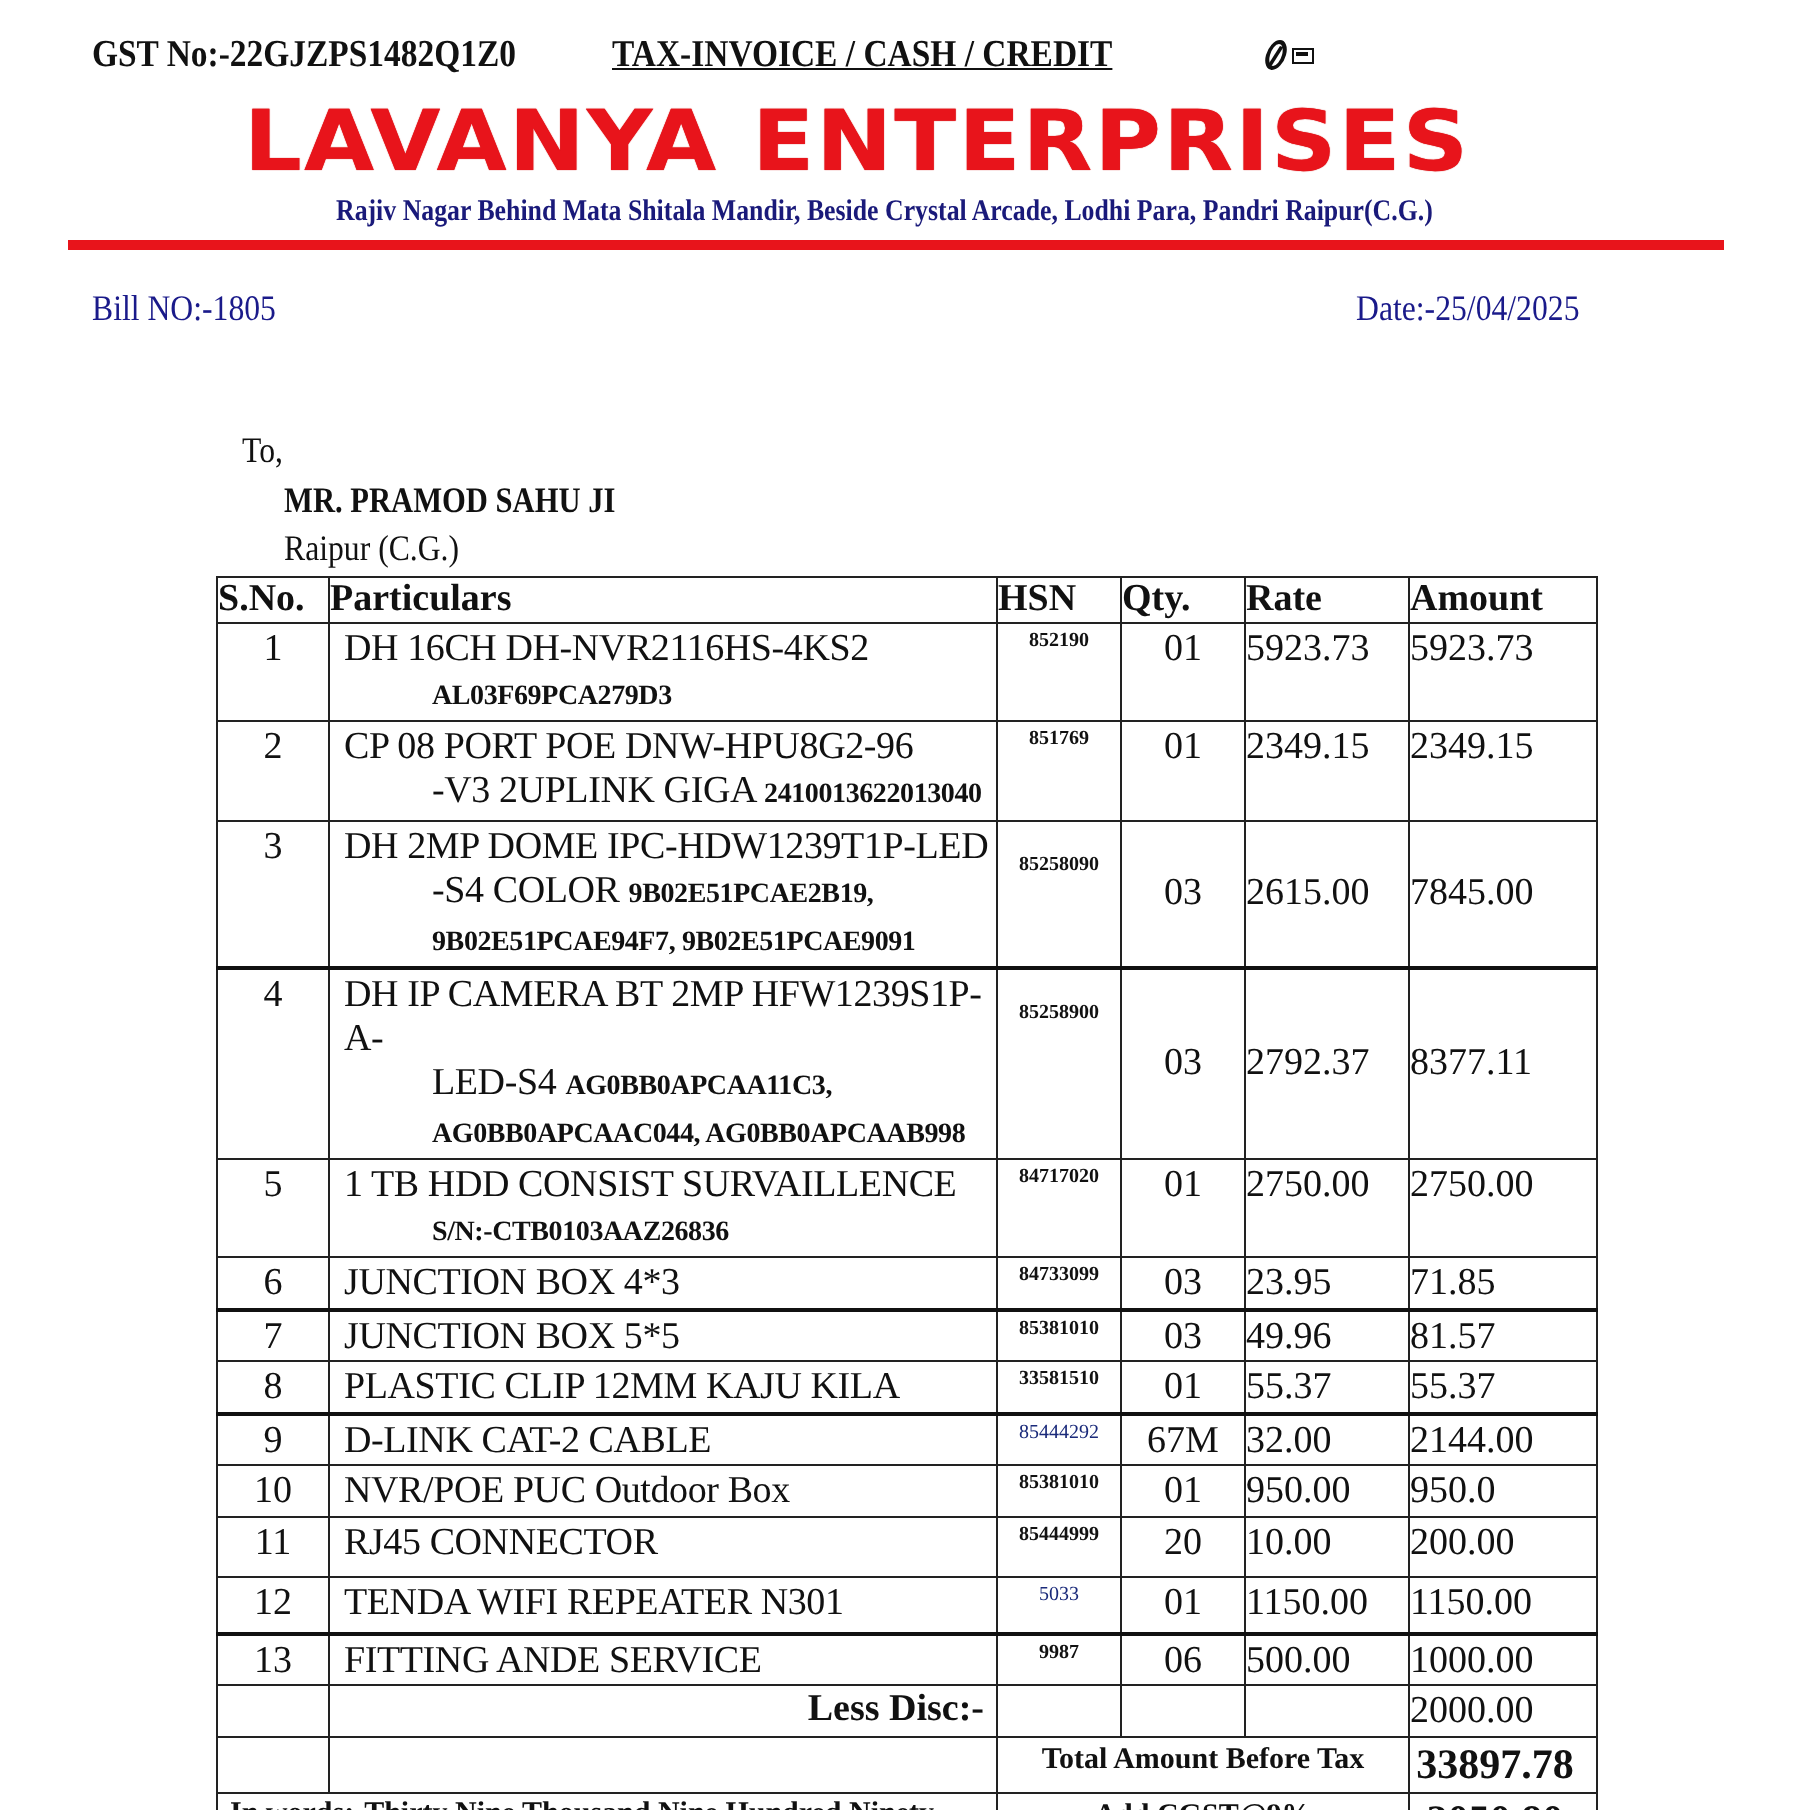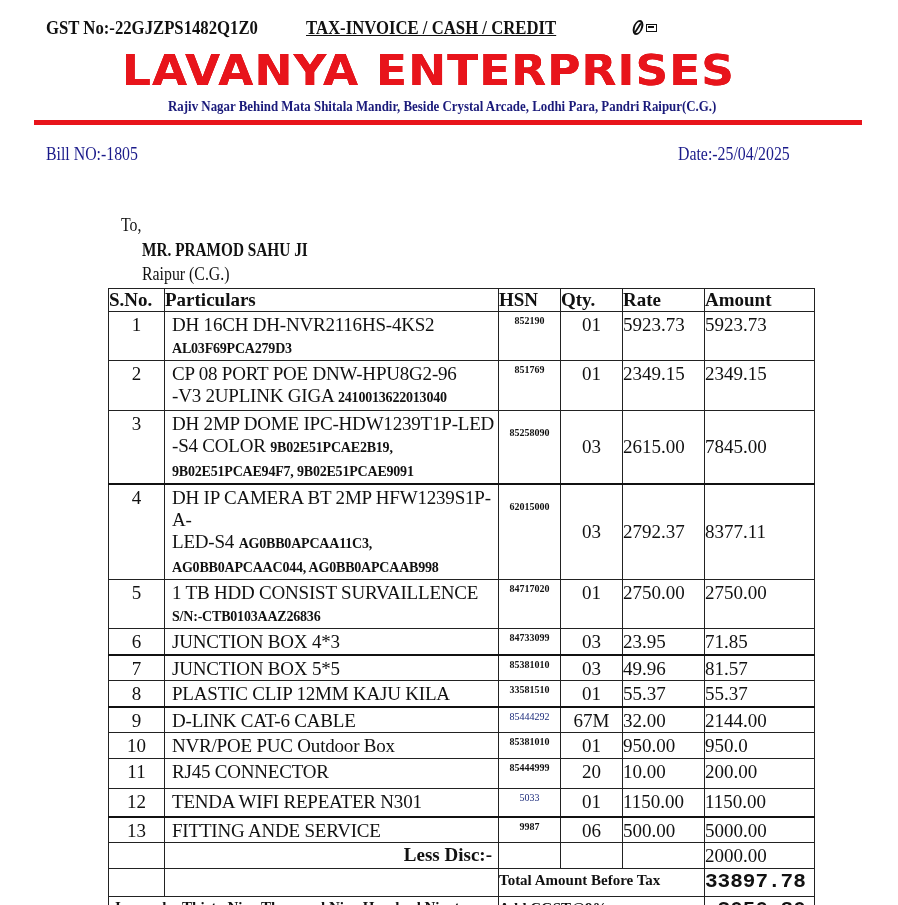--- a/index.html
+++ b/index.html
@@ -23,30 +23,30 @@
   .custname { position: absolute; top: 240px; left: 142px; font-size: 18px; font-weight: bold; transform: scaleX(0.85); transform-origin: left; white-space: nowrap; }
   .custcity { position: absolute; top: 264px; left: 142px; font-size: 18px; transform: scaleX(0.88); transform-origin: left; white-space: nowrap; }
 
   table.items { position: absolute; top: 288px; left: 108px; border-collapse: collapse; table-layout: fixed; }
   table.items td, table.items th { border: 1.3px solid #222; padding: 0; vertical-align: top; }
   table.items th { font-weight: bold; font-size: 19px; height: 22px; line-height: 22px; text-align: left; }
   .c-sno { width: 56px; } .c-part { width: 334px; } .c-hsn { width: 62px; } .c-qty { width: 62px; } .c-rate { width: 82px; } .c-amt { width: 94px; }
   .sno { text-align: center; font-size: 19px; line-height: 22px; padding-top: 2px !important; }
   .part { font-size: 19px; line-height: 22px; padding-left: 7px !important; padding-top: 2px !important; letter-spacing: -0.2px; }
   .part .serial { font-weight: bold; font-size: 14px; }
-  .part .line2 { display: block; }
+  .part .line2 { display: block; margin-left: 44px; }
   .hsn { font-size: 10px; font-weight: bold; text-align: center; padding-top: 3px !important; }
   .hsn.blue { color: #1a2a7a; font-weight: normal; }
   .qty, .rate, .amt { font-size: 19px; line-height: 22px; padding-top: 2px !important; }
   .qty { text-align: center; }
   .rate, .amt { text-align: left; padding-right: 8px !important; }
   .mid { vertical-align: middle !important; padding-top: 0 !important; }
   .disc-label { text-align: right; font-weight: bold; font-size: 19px; padding-right: 6px !important; line-height: 24px; margin-top: 44px; }
-  .total-label { font-weight: bold; font-size: 15px; line-height: 22px; }
-  .total-val { text-align: right; font-weight: bold; font-size: 21px; padding-right: 8px !important; line-height: 26px; font-family: Liberation Mono, monospace; }
+  .total-label { text-align: center; font-weight: bold; font-size: 15px; line-height: 22px; }
+  .total-val { text-align: center; font-weight: bold; font-size: 21px; padding-right: 8px !important; line-height: 26px; }
   .words { font-weight: bold; font-size: 15px; padding-left: 6px !important; line-height: 20px; }
   tr.thick td { border-top: 2px solid #111; }
 </style>
 </head>
 <body>
 
 <div class="gst">GST No:-22GJZPS1482Q1Z0</div>
 <div class="taxinv">TAX-INVOICE / CASH / CREDIT</div>
 <div class="icons">
   <span class="phone-icon"></span>
@@ -122,21 +122,21 @@
       <td class="amt mid">7845.00</td>
     </tr>
 
     <tr class="thick" style="height:68px">
       <td class="sno">4</td>
       <td class="part">
         <span>DH IP CAMERA BT 2MP HFW1239S1P-A-</span>
         <span class="line2"><span>LED-S4 </span><span class="serial">AG0BB0APCAA11C3,</span></span>
         <span class="line2"><span class="serial">AG0BB0APCAAC044, AG0BB0APCAAB998</span></span>
       </td>
-      <td class="hsn" style="padding-top:16px !important">62015000</td>
+      <td class="hsn" style="padding-top:16px !important">85258900</td>
       <td class="qty mid">03</td>
       <td class="rate mid">2792.37</td>
       <td class="amt mid">8377.11</td>
     </tr>
 
     <tr style="height:46px">
       <td class="sno">5</td>
       <td class="part">
         <span>1 TB HDD CONSIST SURVAILLENCE</span>
         <span class="line2"><span class="serial">S/N:-CTB0103AAZ26836</span></span>
@@ -169,21 +169,21 @@
       <td class="sno">8</td>
       <td class="part">PLASTIC CLIP 12MM KAJU KILA</td>
       <td class="hsn">33581510</td>
       <td class="qty">01</td>
       <td class="rate">55.37</td>
       <td class="amt">55.37</td>
     </tr>
 
     <tr class="thick" style="height:26px">
       <td class="sno">9</td>
-      <td class="part">D-LINK CAT-6 CABLE</td>
+      <td class="part">D-LINK CAT-2 CABLE</td>
       <td class="hsn blue">85444292</td>
       <td class="qty">67M</td>
       <td class="rate">32.00</td>
       <td class="amt">2144.00</td>
     </tr>
 
     <tr style="height:26px">
       <td class="sno">10</td>
       <td class="part">NVR/POE PUC Outdoor Box</td>
       <td class="hsn">85381010</td>
@@ -209,21 +209,21 @@
       <td class="rate mid">1150.00</td>
       <td class="amt mid">1150.00</td>
     </tr>
 
     <tr class="thick" style="height:26px">
       <td class="sno">13</td>
       <td class="part">FITTING ANDE SERVICE</td>
       <td class="hsn">9987</td>
       <td class="qty">06</td>
       <td class="rate">500.00</td>
-      <td class="amt">5000.00</td>
+      <td class="amt">1000.00</td>
     </tr>
 
     <tr style="height:26px">
       <td></td>
       <td class="disc-label">Less Disc:-</td>
       <td></td>
       <td></td>
       <td></td>
       <td class="amt">2000.00</td>
     </tr>

